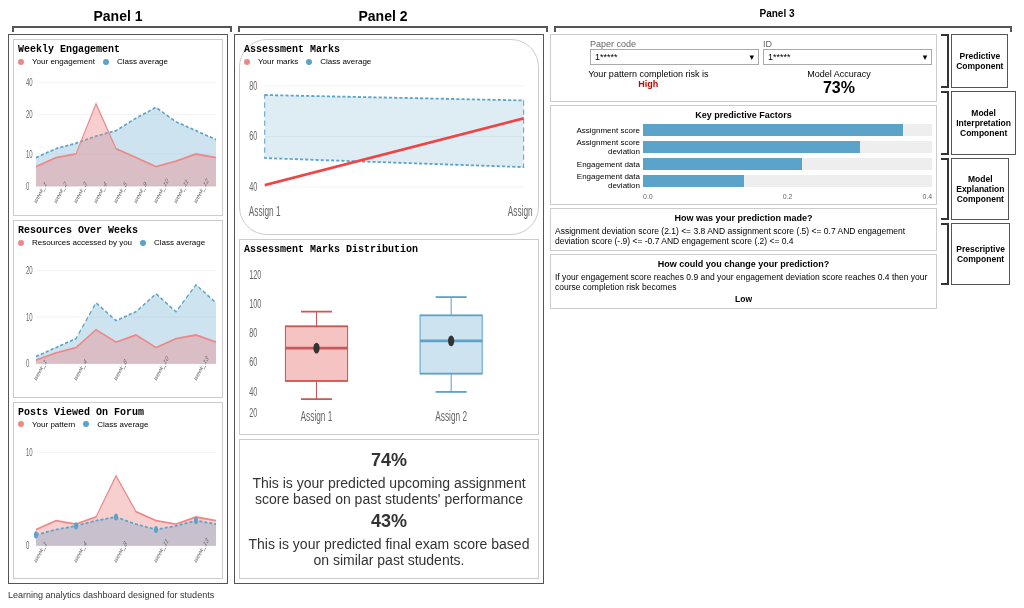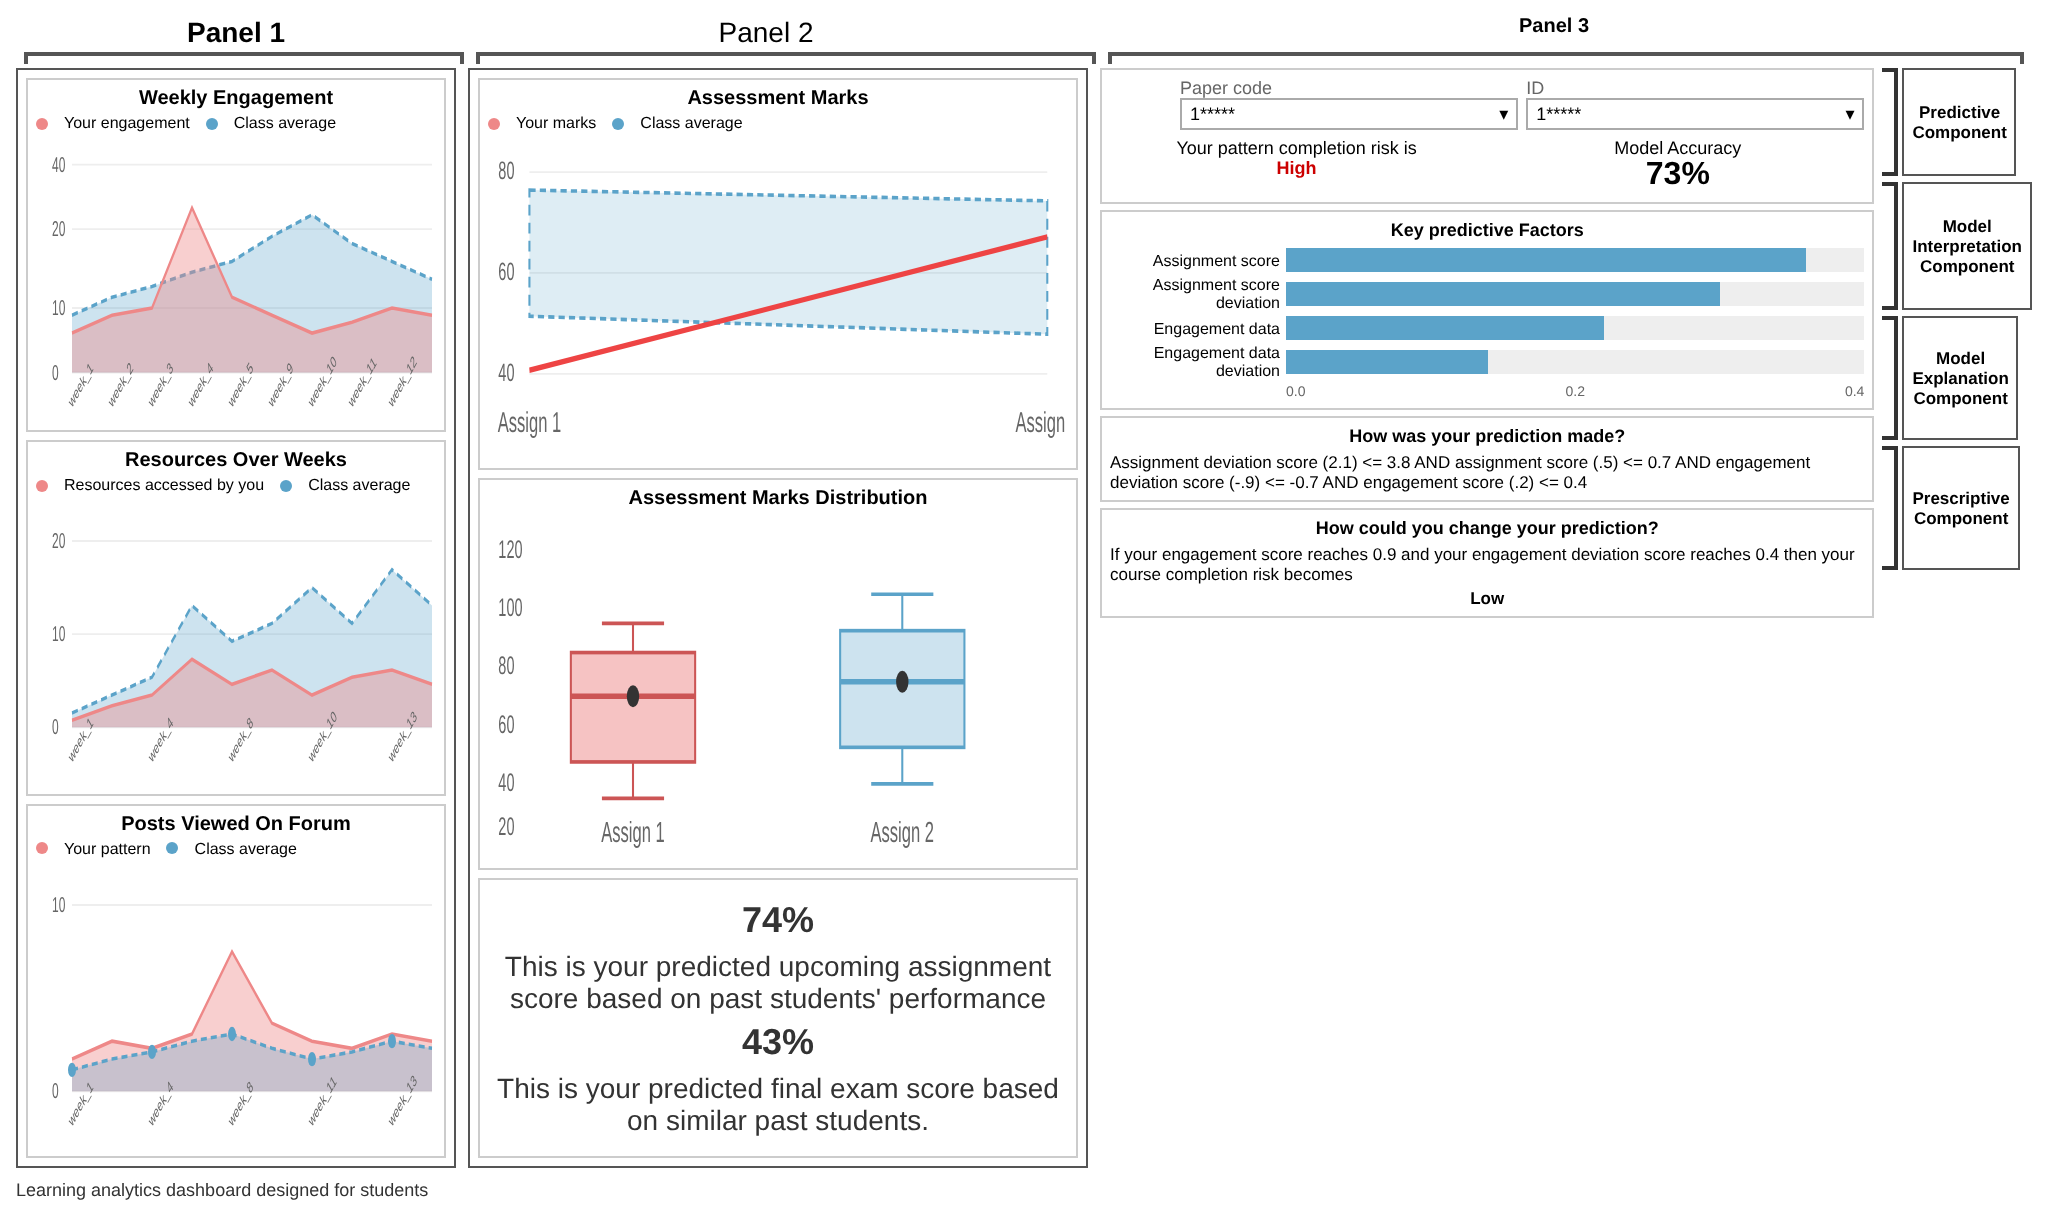--- a/index.html
+++ b/index.html
@@ -5,21 +5,21 @@
     * { box-sizing: border-box; margin: 0; padding: 0; }
     body { font-family: Arial, sans-serif; background: #fff; width: 1024px; height: 608px; overflow: hidden; font-size: 11px; }
 
     .main-container { display: flex; flex-direction: column; width: 1024px; height: 608px; padding: 8px; }
 
     .panels-row { display: flex; flex: 1; gap: 6px; }
 
     
     .panel1 { width: 220px; display: flex; flex-direction: column; gap: 4px; border: 1.5px solid #555; padding: 4px; }
     .chart-box { background: #fff; border: 1px solid #ccc; padding: 4px; flex: 1; display: flex; flex-direction: column; }
-    .chart-title { font-size: 10px; text-align: center; font-weight: bold; margin-bottom: 2px; }
+    .chart-title { font-size: 10px; text-align: left; font-weight: bold; margin-bottom: 2px; font-family: Liberation Mono, monospace; }
     .chart-legend { display: flex; gap: 8px; font-size: 8px; margin-bottom: 2px; align-items: center; }
     .legend-dot { width: 6px; height: 6px; border-radius: 50%; display: inline-block; }
     .chart-area { flex: 1; position: relative; }
 
     
     .panel2 { width: 310px; display: flex; flex-direction: column; gap: 4px; border: 1.5px solid #555; padding: 4px; }
 
     
     .panel3 { flex: 1; display: flex; flex-direction: row; gap: 4px; }
     .panel3-content { flex: 1; display: flex; flex-direction: column; gap: 3px; }
@@ -67,21 +67,21 @@
     .panel3-right { display: flex; flex-direction: column; gap: 3px; justify-content: flex-start; }
 
   </style>
 </head>
 <body>
 
 <div class="main-container">
 
   <div style="display:flex; justify-content:space-around; margin-bottom:2px; position:relative;">
     <div style="width:220px; text-align:center; font-size:14px; font-weight:bold;">Panel 1</div>
-    <div style="width:310px; text-align:center; font-size:14px; font-weight:normal;">Panel 2</div>
+    <div style="width:310px; text-align:center; font-size:14px; font-weight:bold;">Panel 2</div>
     <div style="flex:1; text-align:center; font-size:10px; font-weight:bold;">Panel 3</div>
   </div>
 
   <div style="display:flex; gap:6px; margin-bottom:2px; padding:0 4px;">
     <div style="width:220px; border-top:2px solid #555; border-left:2px solid #555; border-right:2px solid #555; height:6px;"></div>
     <div style="width:310px; border-top:2px solid #555; border-left:2px solid #555; border-right:2px solid #555; height:6px;"></div>
     <div style="flex:1; border-top:2px solid #555; border-left:2px solid #555; border-right:2px solid #555; height:6px;"></div>
   </div>
 
   <div class="panels-row">
@@ -186,21 +186,21 @@
             <text x="98" y="74" font-size="4.5" fill="#666" transform="rotate(-45,98,74)">week_8</text>
             <text x="138" y="74" font-size="4.5" fill="#666" transform="rotate(-45,138,74)">week_11</text>
             <text x="178" y="74" font-size="4.5" fill="#666" transform="rotate(-45,178,74)">week_13</text>
           </svg>
         </div>
       </div>
     </div>
 
     <div class="panel2">
 
-      <div class="chart-box" style="flex:1.2;">
+      <div class="chart-box" style="flex:1.2;border-radius:28px;">
         <div class="chart-title">Assessment Marks</div>
         <div class="chart-legend">
           <span class="legend-dot" style="background:#e88;"></span>
           <span>Your marks</span>
           <span class="legend-dot" style="background:#5ba3c9;"></span>
           <span>Class average</span>
         </div>
         <div class="chart-area" style="height:90px;">
           <svg viewBox="0 0 280 90" preserveAspectRatio="none">
             <text x="5" y="12" font-size="7" fill="#666">80</text>

